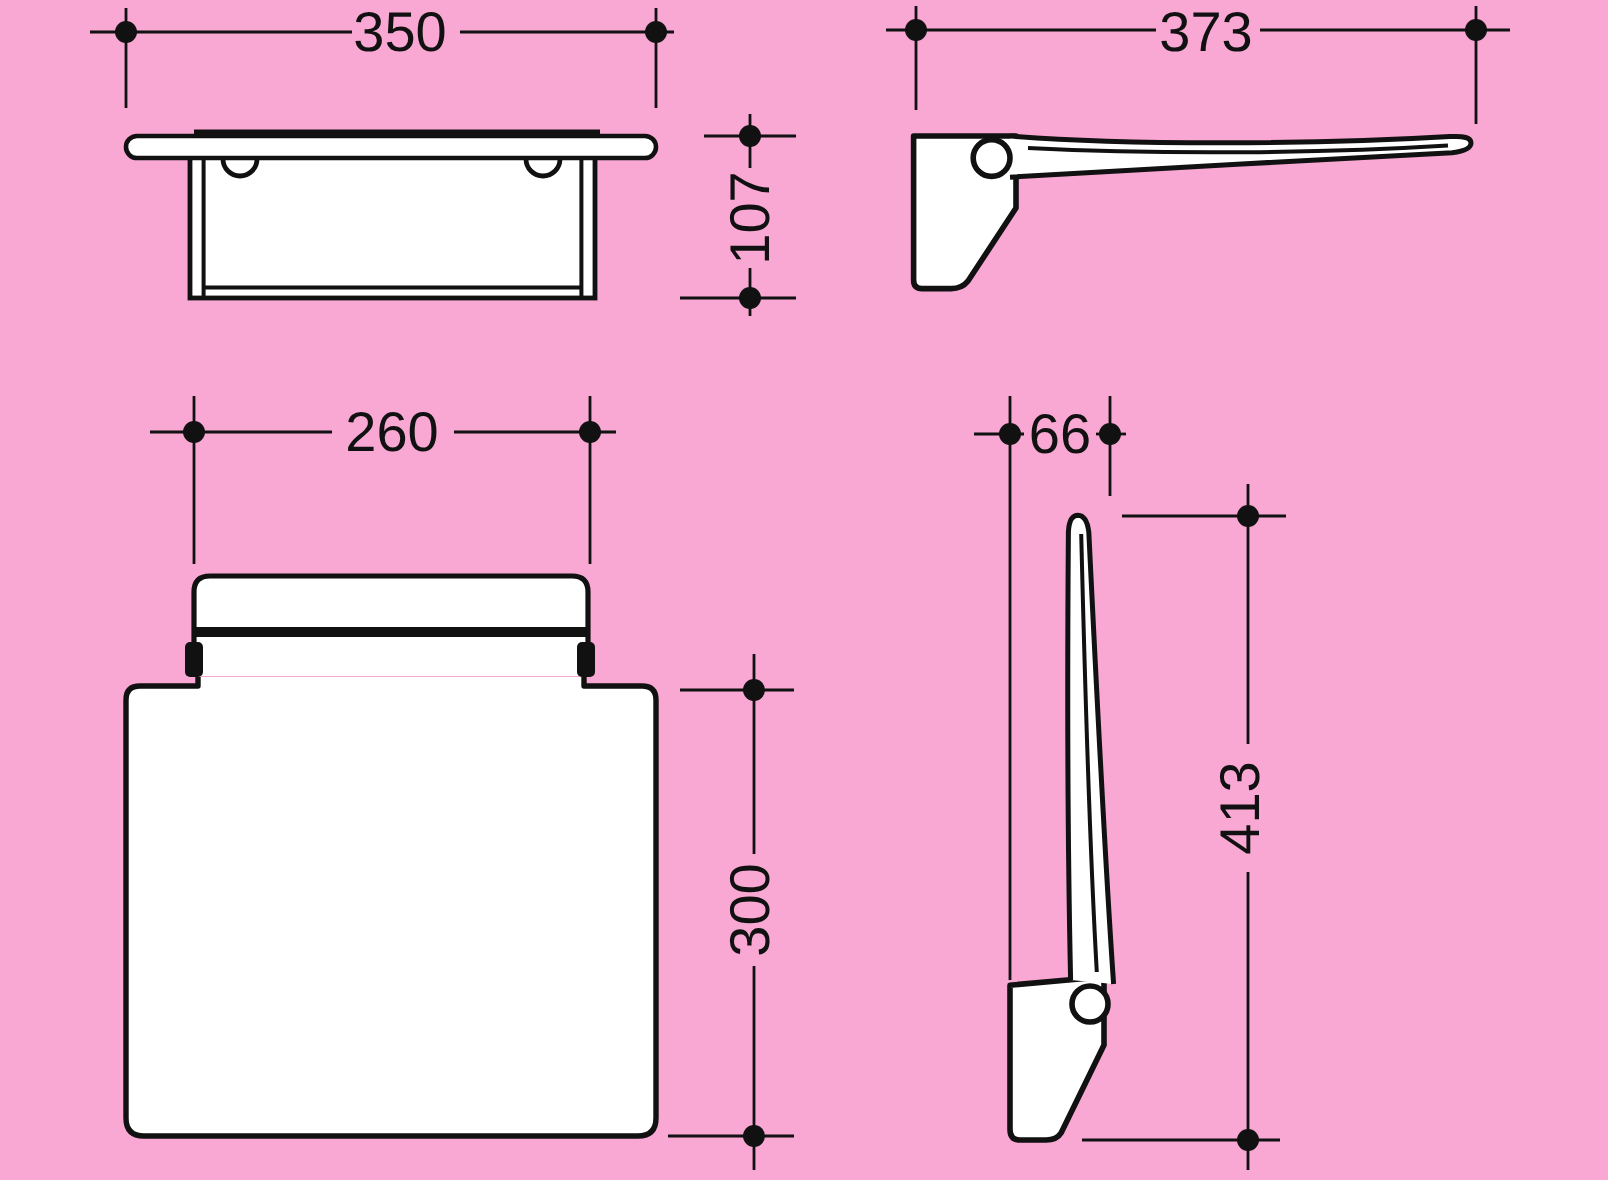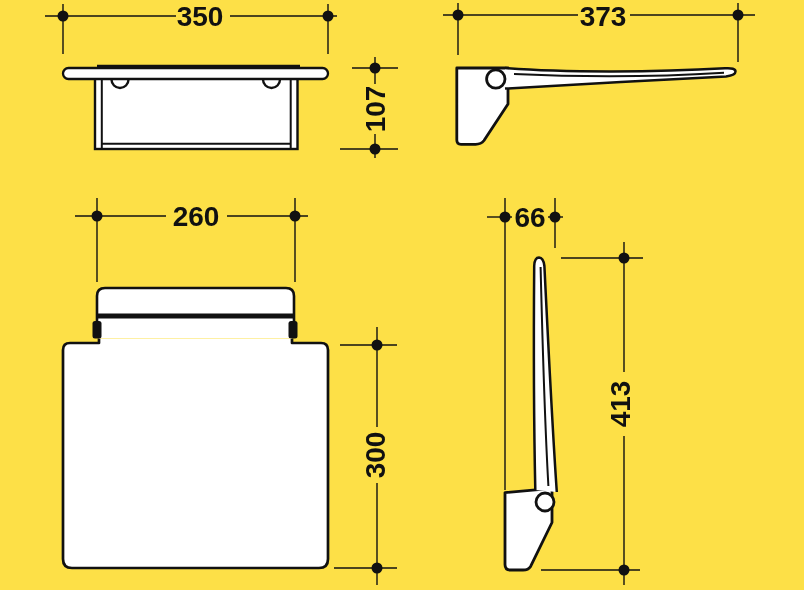--- a/index.html
+++ b/index.html
@@ -1,22 +1,21 @@
 <!DOCTYPE html>
 <html><head>
 <meta charset="utf-8">
 <style>
   html,body{margin:0;padding:0;background:#ffffff;}
   .canvas{
     position:relative;
     width:804px;height:590px;
-    background:#fde047;
+    background:#f9a8d4;
     font-family:"Liberation Sans","DejaVu Sans",sans-serif;
     overflow:hidden;
-    font-weight:bold;
   }
   svg{display:block;}
   text{
     font-family:"Liberation Sans","DejaVu Sans",sans-serif;
     font-size:28px;
     fill:#111111;
   }
 </style>
 </head>
 <body>

